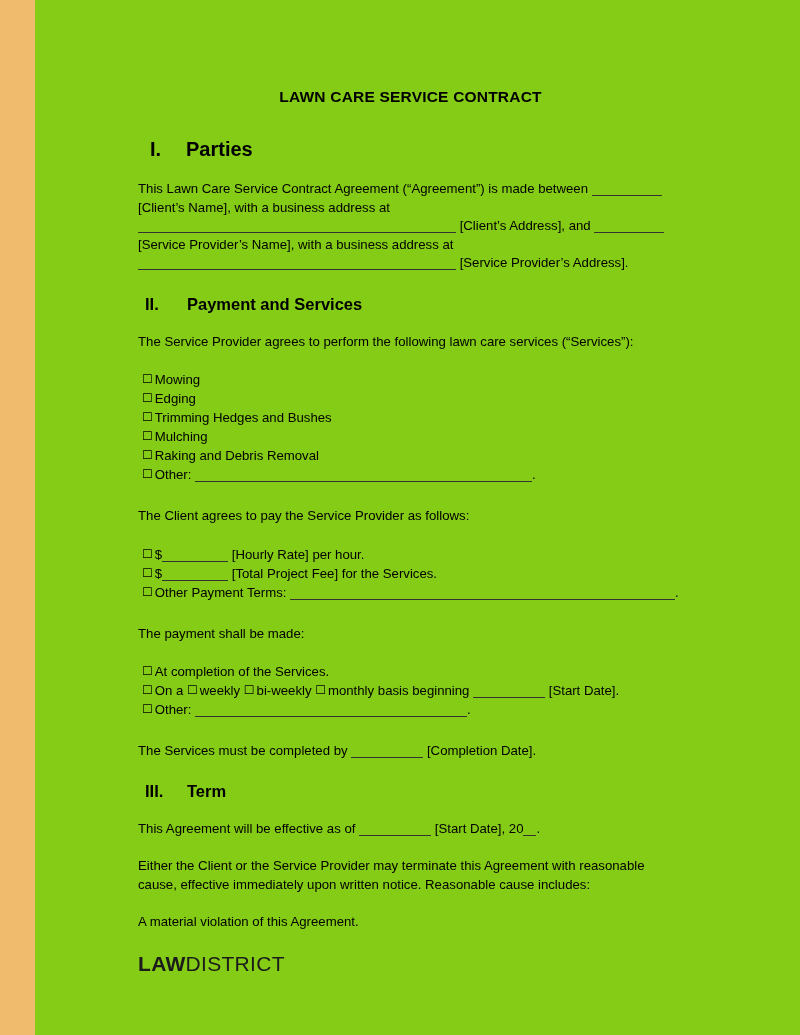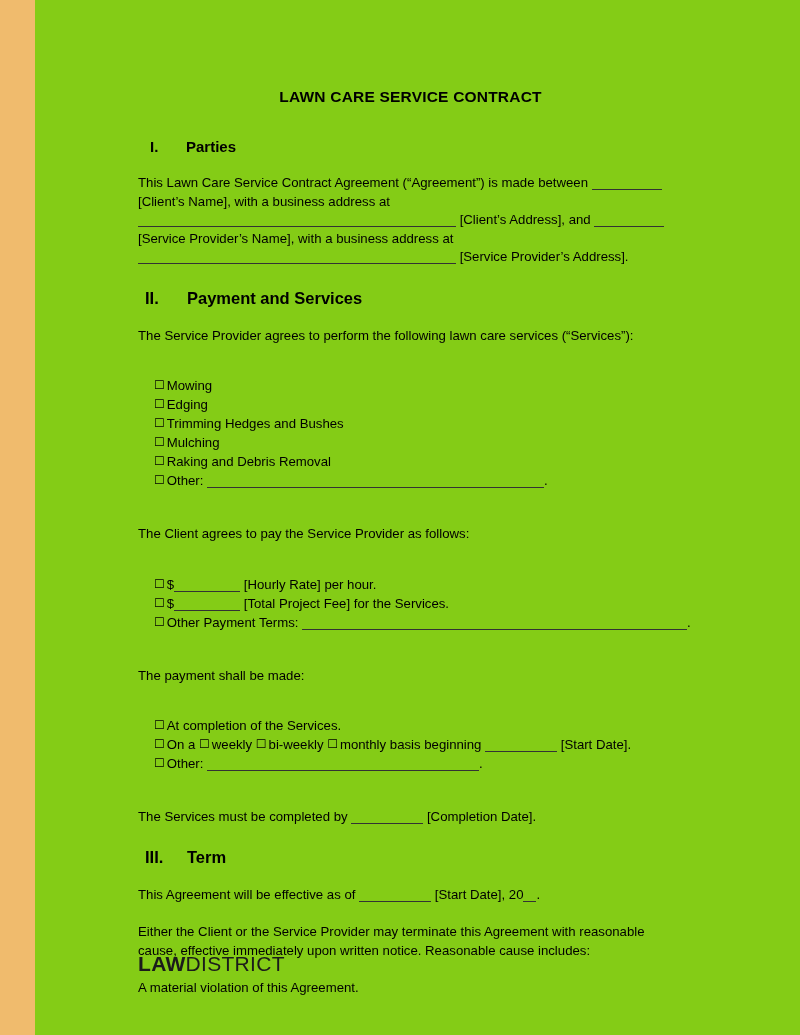--- a/index.html
+++ b/index.html
@@ -44,21 +44,21 @@
   .section-head {
     font-weight: bold;
     margin: 0;
     white-space: nowrap;
   }
   .section-head .numeral {
     display: inline-block;
     width: 36px;
   }
   .sec-1 {
-    font-size: 15px;
+    font-size: 20px;
     padding-left: 12px;
     padding-top: 32px;
   }
   .sec-2 {
     font-size: 16.5px;
     padding-left: 7px;
     padding-top: 22px;
   }
   .sec-2 .numeral { width: 42px; }
   .sec-3 {
@@ -70,21 +70,21 @@
   p.para {
     font-size: 13.2px;
     line-height: 18.5px;
     margin: 0;
     padding-top: 19px;
     text-align: left;
   }
   .opt-list {
     font-size: 13.2px;
     line-height: 18px;
-    margin: 16px;
+    margin: 4px;
     padding: 15px 0 0 0;
     list-style: none;
   }
   .opt-list li {
     margin: 0;
     padding: 0;
     white-space: nowrap;
   }
   .cbx {
     font-family: "DejaVu Sans", sans-serif;

